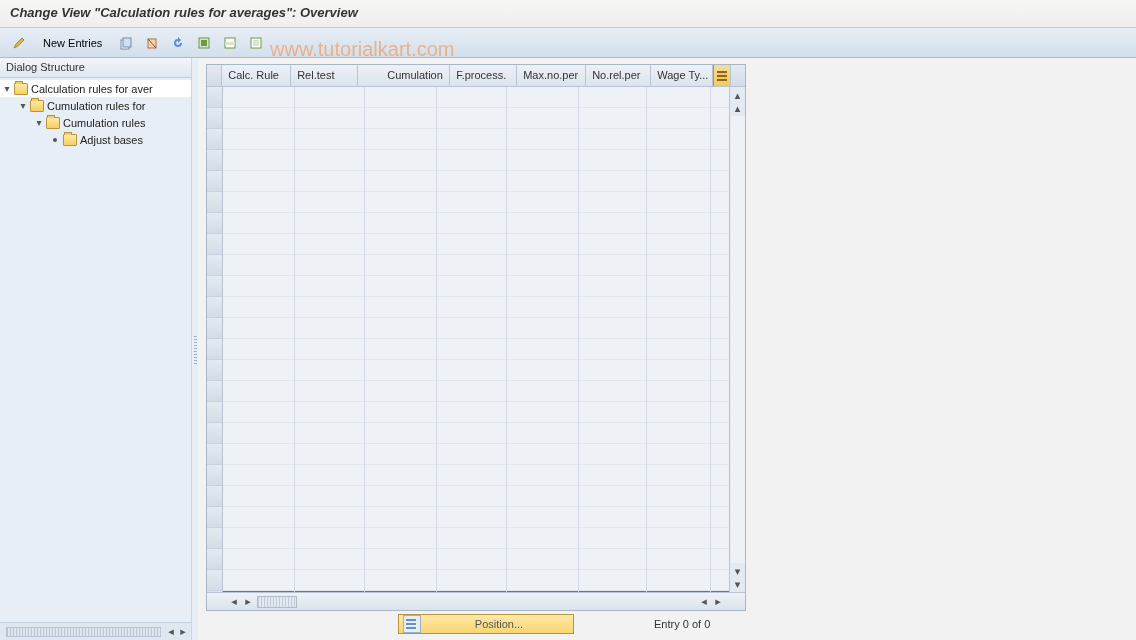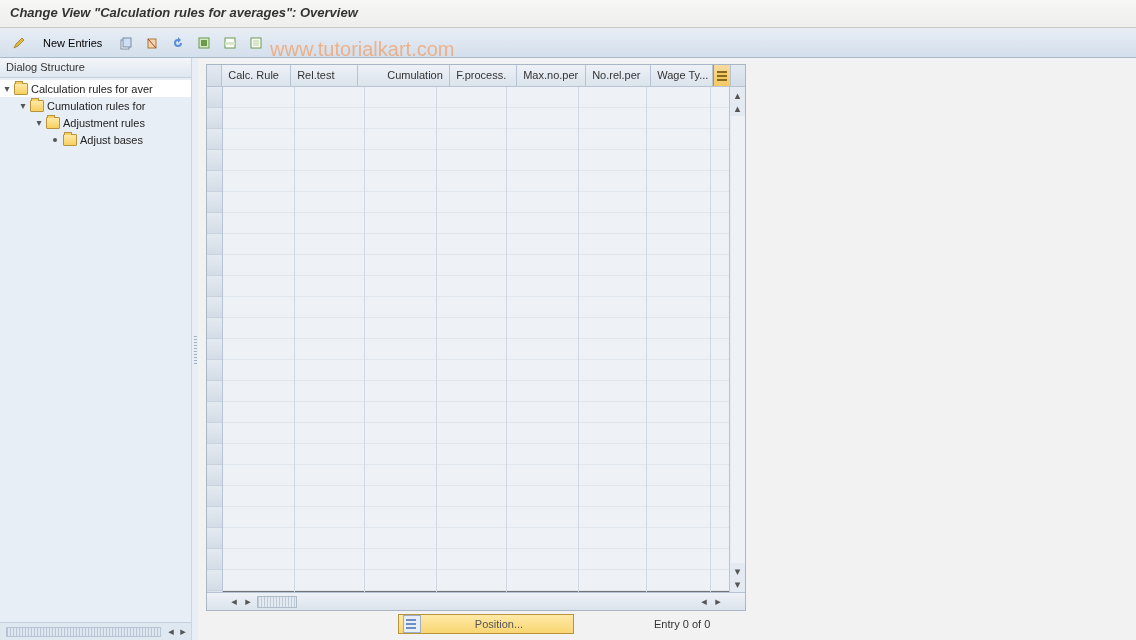--- a/index.html
+++ b/index.html
@@ -135,21 +135,21 @@
         <span class="tree-label">Calculation rules for aver</span>
       </div>
       <div class="tree-row" style="padding-left:18px;">
         <span class="toggle">▾</span>
         <span class="folder closed"></span>
         <span class="tree-label">Cumulation rules for</span>
       </div>
       <div class="tree-row" style="padding-left:34px;">
         <span class="toggle">▾</span>
         <span class="folder closed"></span>
-        <span class="tree-label">Adjustment rules</span>
+        <span class="tree-label">Cumulation rules</span>
       </div>
       <div class="tree-row" style="padding-left:50px;">
         <span class="dot"></span>
         <span class="folder closed"></span>
         <span class="tree-label">Adjust bases</span>
       </div>
     </div>
     <div class="sidebar-bottom">
       <span class="drag"></span>
       <span class="arrow">◂</span>

